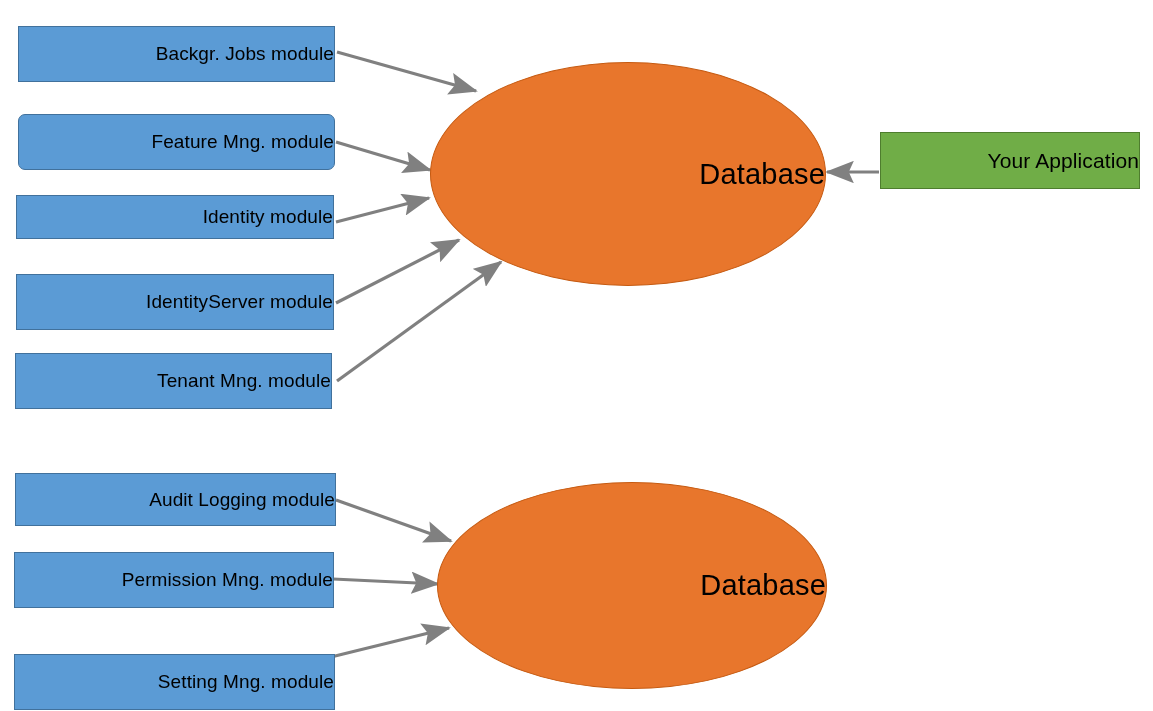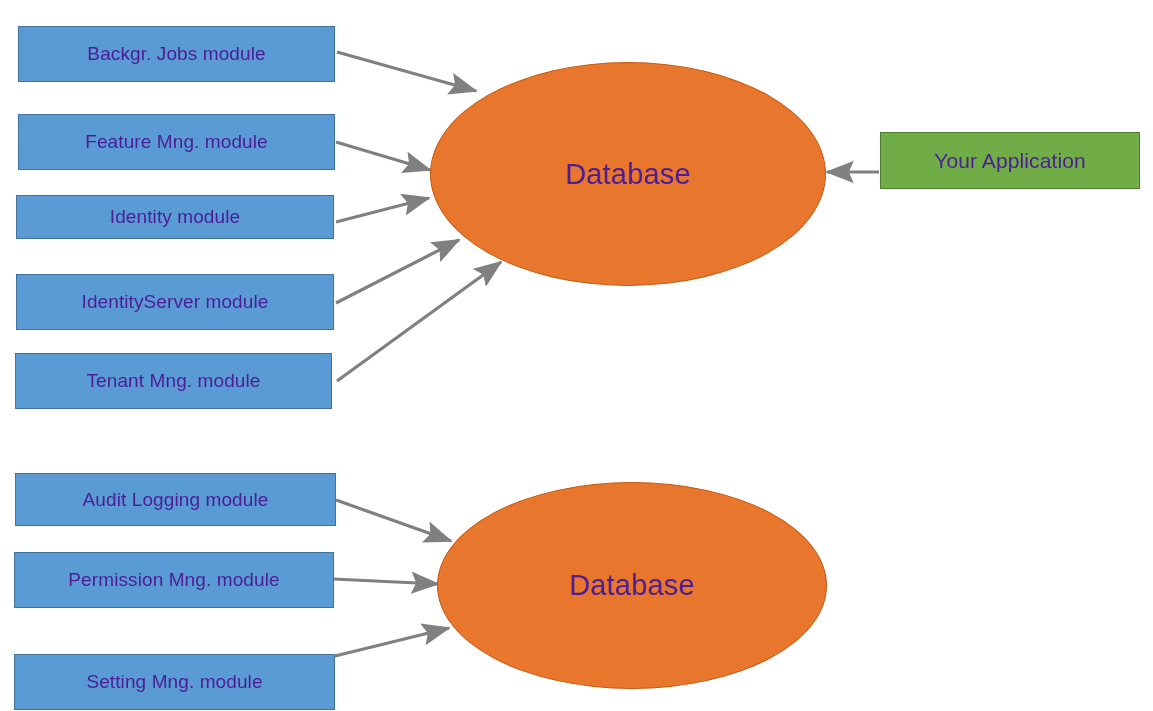--- a/index.html
+++ b/index.html
@@ -22,23 +22,23 @@
     left: 0;
     top: 0;
     width: 1153px;
     height: 711px;
     pointer-events: none;
   }
   .node {
     position: absolute;
     display: flex;
     align-items: center;
-    justify-content: center;
+    justify-content: flex-end;
     text-align: center;
-    color: #4c1d95;
+    color: #000000;
     box-sizing: border-box;
   }
   .module-box {
     background: #5B9BD5;
     border: 1px solid #41719C;
     font-size: 19px;
     line-height: 1.15;
     letter-spacing: 0.1px;
   }
   .app-box {
@@ -90,21 +90,21 @@
   <div class="node db-ellipse" style="left:430px; top:62px; width:396px; height:224px;">
     <div>
       <span class="label">Database</span>
     </div>
   </div>
 
   <div class="node module-box" style="left:18px; top:26px; width:317px; height:56px;">
     <span>Backgr. Jobs module</span>
   </div>
 
-  <div class="node module-box" style="left:18px; top:114px; width:317px; height:56px;">
+  <div class="node module-box" style="left:18px; top:114px; width:317px; height:56px;border-radius:7px;">
     <span>Feature Mng. module</span>
   </div>
 
   <div class="node module-box" style="left:16px; top:195px; width:318px; height:44px;">
     <span>Identity module</span>
   </div>
 
   <div class="node module-box" style="left:15px; top:353px; width:317px; height:56px;">
     <span>Tenant Mng. module</span>
   </div>

